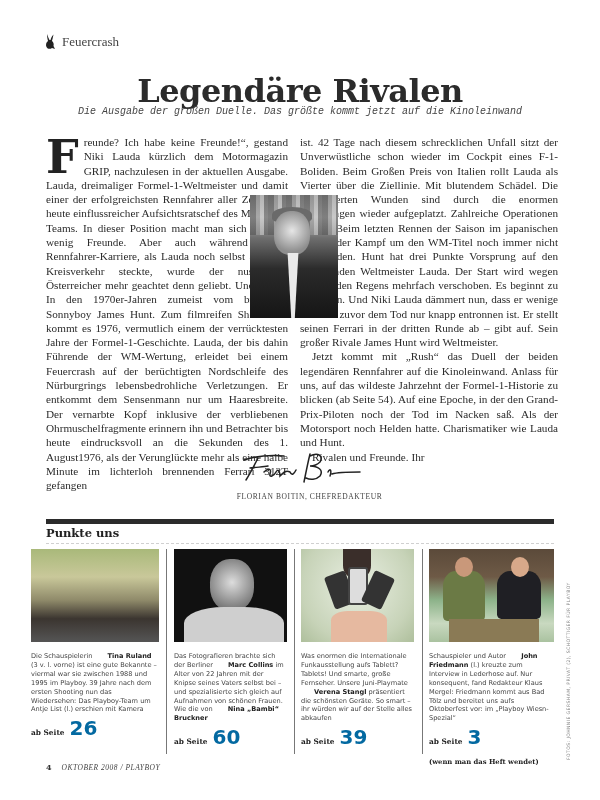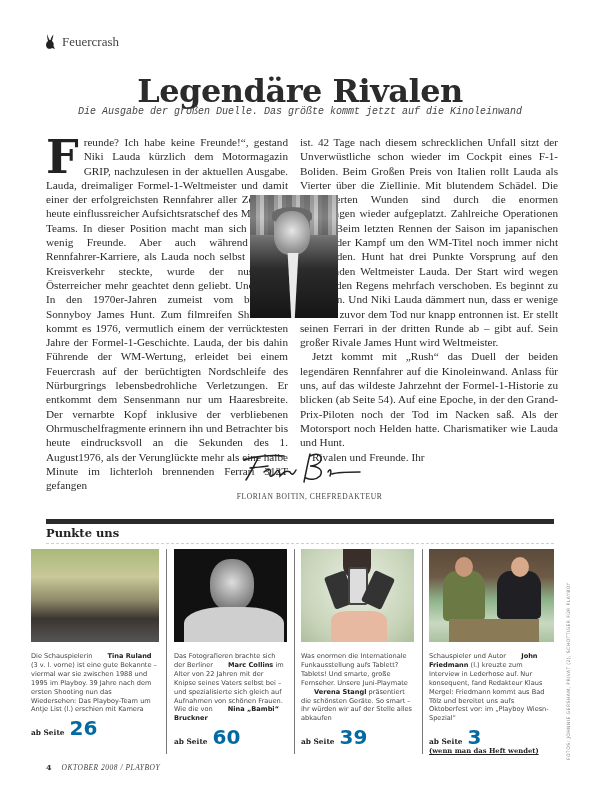--- a/index.html
+++ b/index.html
@@ -36,21 +36,21 @@
     .section-title { position: absolute; left: 46px; top: 526px; font-family: "DejaVu Serif", serif; font-weight: bold; font-size: 11.5px; color: #222; }
     .dash-rule { position: absolute; left: 46px; top: 543px; width: 508px; border-top: 1px dashed #d0d0d0; }
 
     .card { position: absolute; top: 549px; }
     .card .photo { width: 100%; height: 93px; position: relative; overflow: hidden; }
     .card .desc { font-family: "DejaVu Sans", sans-serif; font-size: 6.6px; line-height: 8.9px; color: #444; margin-top: 10px; padding-left: 0; }
     .card .desc b { color: #222; margin-left: 13px; }
     .page-ref { display: flex; align-items: baseline; gap: 5px; margin-top: 5px; }
     .page-ref .lbl { font-family: "DejaVu Serif", serif; font-weight: bold; font-size: 7.4px; color: #222; }
     .page-ref .num { font-family: "DejaVu Sans", sans-serif; font-weight: bold; font-size: 20px; line-height: 18px; color: #0369a1; }
-    .page-ref-note { font-family: "DejaVu Serif", serif; font-weight: bold; font-size: 6.8px; color: #222; margin-top: 1px; text-decoration: underline; }
+    .page-ref-note { font-family: "DejaVu Serif", serif; font-weight: bold; font-size: 6.8px; color: #222; margin-top: 12px; }
 
     .vdivider { position: absolute; top: 549px; width: 1px; height: 205px; background: #777; }
 
     .ph-group { background: linear-gradient(180deg,#a9b97a 0%,#c9c89a 30%,#8f8a6a 55%,#3b3530 75%,#555 100%); }
     .ph-bw { background: #111; }
     .ph-tablet { background: radial-gradient(circle at 50% 40%, #e9efe2, #c7d3b8 70%, #aebf9c); }
     .ph-sofa { background: linear-gradient(180deg,#5b4a3a 0%,#6e5a46 30%,#8db38a 55%,#c9d9c0 80%,#aac2a0 100%); }
 
     .credit { position: absolute; left: 566px; top: 760px; transform: rotate(-90deg); transform-origin: left top;
       font-family: "DejaVu Sans", sans-serif; font-size: 4.6px; letter-spacing: 0.4px; color: #888; white-space: nowrap; }

